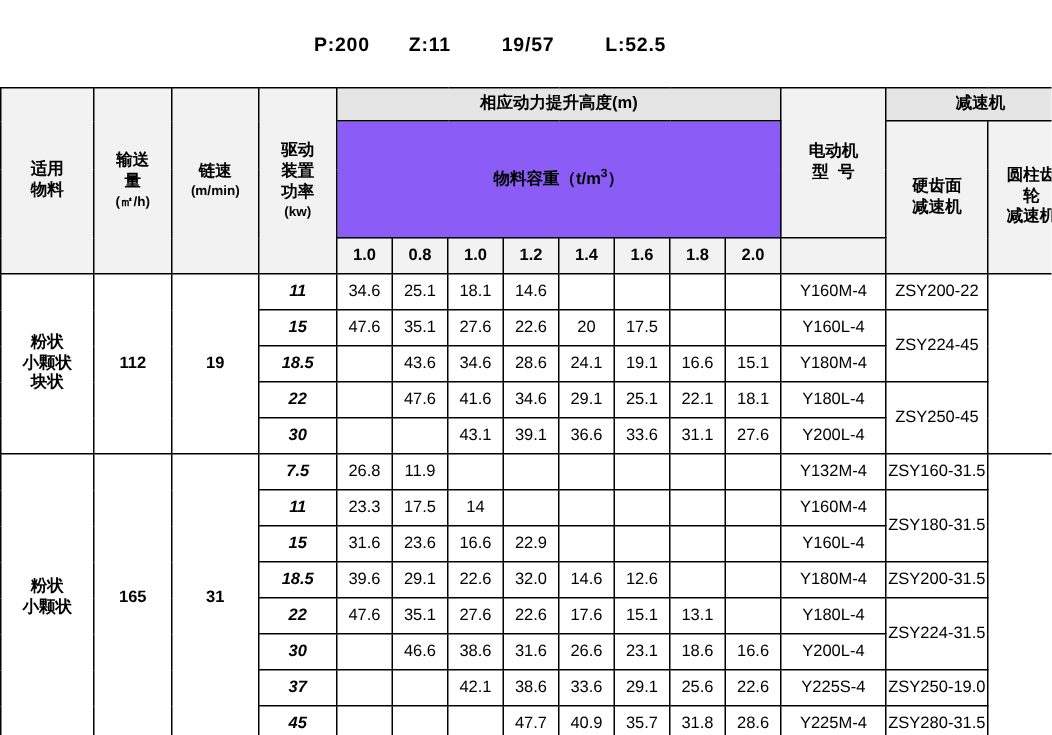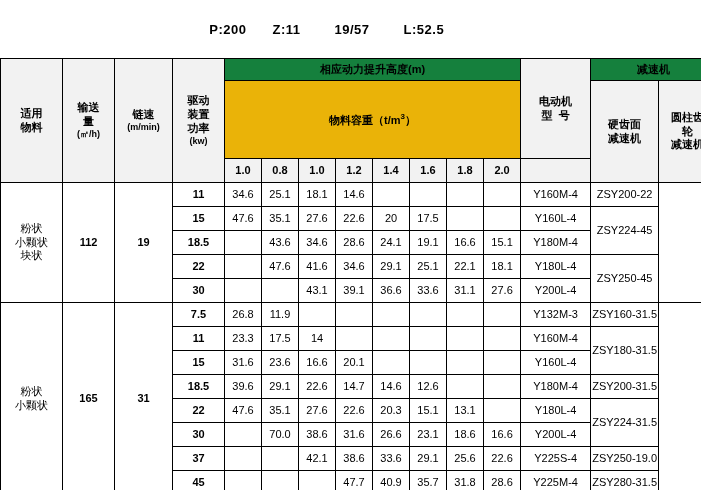--- a/index.html
+++ b/index.html
@@ -47,46 +47,47 @@
     font-size: 11px;
     padding: 0;
     line-height: 1.25;
   }
   .hdr {
     font-weight: bold;
     background: #f2f2f2;
   }
   .hdr-title {
     font-weight: bold;
-    background: #15803d;
+    background: #e5e5e5;
     font-size: 12px;
   }
   .hdr-sub {
     font-weight: bold;
-    background: #eab308;
+    background: #8b5cf6;
     font-size: 12px;
   }
   .col-unit {
     font-size: 9px;
     font-weight: bold;
   }
   .small-sup { font-size: 8px; vertical-align: super; }
 
   .vcat {
-    font-weight: normal;
+    font-weight: bold;
     font-size: 11px;
     line-height: 1.55;
   }
   .num-big {
     font-weight: bold;
     font-size: 13px;
   }
   .pw {
     font-weight: bold;
     font-size: 11px;
+    font-style: italic;
   }
   .motor {
     font-size: 11px;
   }
   .reducer {
     font-size: 11px;
   }
   .data {
     font-size: 11px;
   }
@@ -257,21 +258,21 @@
           <td class="num-big" rowspan="8">31</td>
           <td class="pw">7.5</td>
           <td class="data">26.8</td>
           <td class="data">11.9</td>
           <td class="data"></td>
           <td class="data"></td>
           <td class="data"></td>
           <td class="data"></td>
           <td class="data"></td>
           <td class="data"></td>
-          <td class="motor">Y132M-3</td>
+          <td class="motor">Y132M-4</td>
           <td class="reducer" rowspan="1">ZSY160-31.5</td>
           <td class="reducer" rowspan="8"></td>
         </tr>
         <tr class="rowh">
           <td class="pw">11</td>
           <td class="data">23.3</td>
           <td class="data">17.5</td>
           <td class="data">14</td>
           <td class="data"></td>
           <td class="data"></td>
@@ -279,57 +280,57 @@
           <td class="data"></td>
           <td class="data"></td>
           <td class="motor">Y160M-4</td>
           <td class="reducer" rowspan="2">ZSY180-31.5</td>
         </tr>
         <tr class="rowh">
           <td class="pw">15</td>
           <td class="data">31.6</td>
           <td class="data">23.6</td>
           <td class="data">16.6</td>
-          <td class="data">20.1</td>
+          <td class="data">22.9</td>
           <td class="data"></td>
           <td class="data"></td>
           <td class="data"></td>
           <td class="data"></td>
           <td class="motor">Y160L-4</td>
         </tr>
         <tr class="rowh">
           <td class="pw">18.5</td>
           <td class="data">39.6</td>
           <td class="data">29.1</td>
           <td class="data">22.6</td>
-          <td class="data">14.7</td>
+          <td class="data">32.0</td>
           <td class="data">14.6</td>
           <td class="data">12.6</td>
           <td class="data"></td>
           <td class="data"></td>
           <td class="motor">Y180M-4</td>
           <td class="reducer" rowspan="1">ZSY200-31.5</td>
         </tr>
         <tr class="rowh">
           <td class="pw">22</td>
           <td class="data">47.6</td>
           <td class="data">35.1</td>
           <td class="data">27.6</td>
           <td class="data">22.6</td>
-          <td class="data">20.3</td>
+          <td class="data">17.6</td>
           <td class="data">15.1</td>
           <td class="data">13.1</td>
           <td class="data"></td>
           <td class="motor">Y180L-4</td>
           <td class="reducer" rowspan="2">ZSY224-31.5</td>
         </tr>
         <tr class="rowh">
           <td class="pw">30</td>
           <td class="data"></td>
-          <td class="data">70.0</td>
+          <td class="data">46.6</td>
           <td class="data">38.6</td>
           <td class="data">31.6</td>
           <td class="data">26.6</td>
           <td class="data">23.1</td>
           <td class="data">18.6</td>
           <td class="data">16.6</td>
           <td class="motor">Y200L-4</td>
         </tr>
         <tr class="rowh">
           <td class="pw">37</td>

